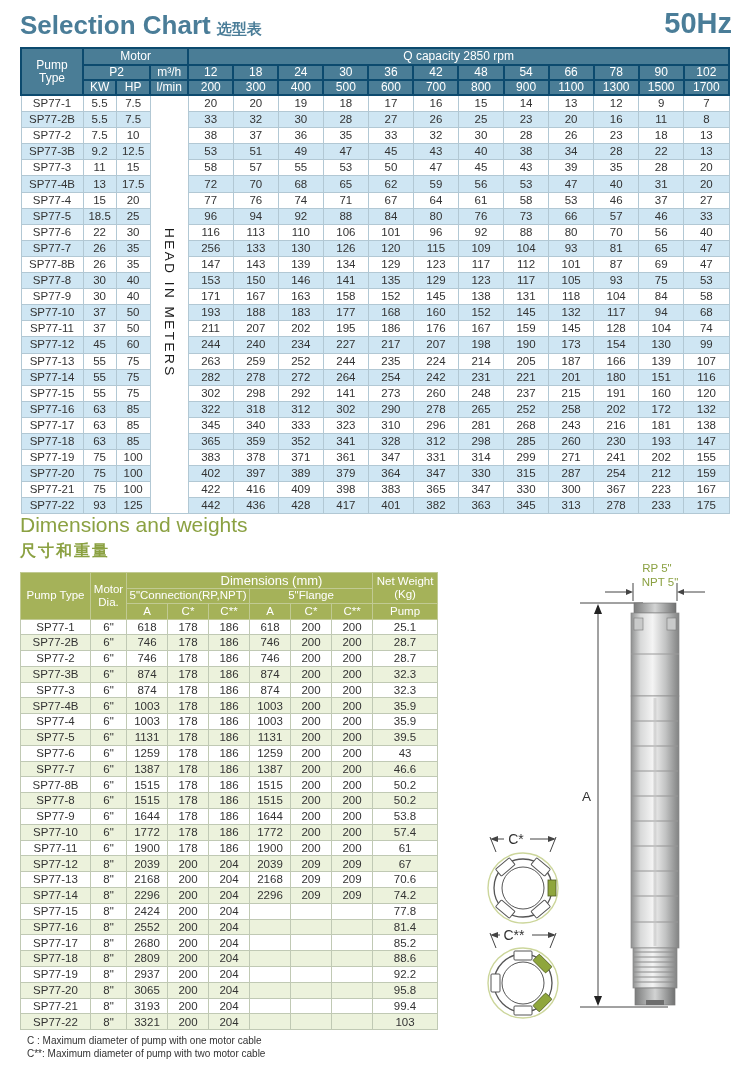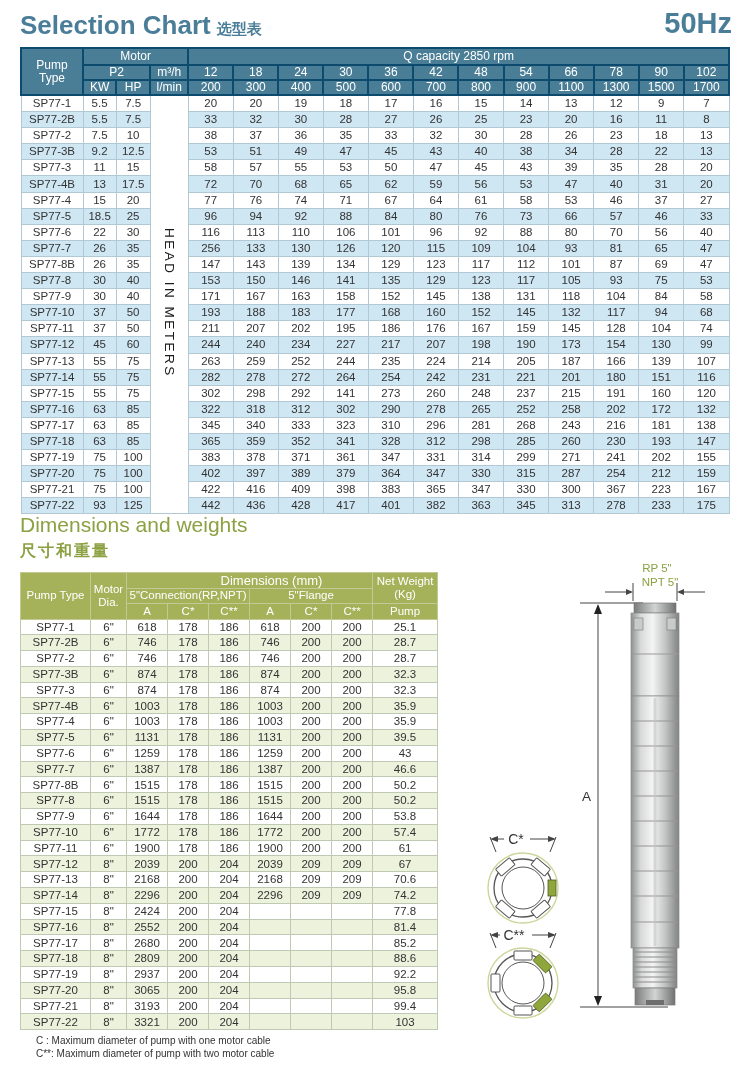--- a/index.html
+++ b/index.html
@@ -45,21 +45,21 @@
     padding:0;border:1px solid #c1ca93;line-height:13px;height:14.5px;
   }
   #dim-table th.big{font-size:13px;padding-left:44px;}
   #dim-table td{
     font-size:11.5px;color:#333;text-align:center;padding:0;
     height:14.8px;line-height:14.5px;border:1px solid #c0c9b4;background:#fff;
   }
   #dim-table tbody tr:nth-child(even) td{background:#ecf2dc;}
 
   
-  #notes{left:36px;top:1035px;font-size:10px;color:#333;line-height:12.5px;}
+  #notes{left:27px;top:1035px;font-size:10px;color:#333;line-height:12.5px;}
 
   
   #figure{left:450px;top:556px;}
   text{font-family:"Liberation Sans", sans-serif;}
 </style>
 </head>
 <body>
 
 <div class="abs" id="sel-title">
   <span>Selection Chart</span><span class="cn">选型表</span>

